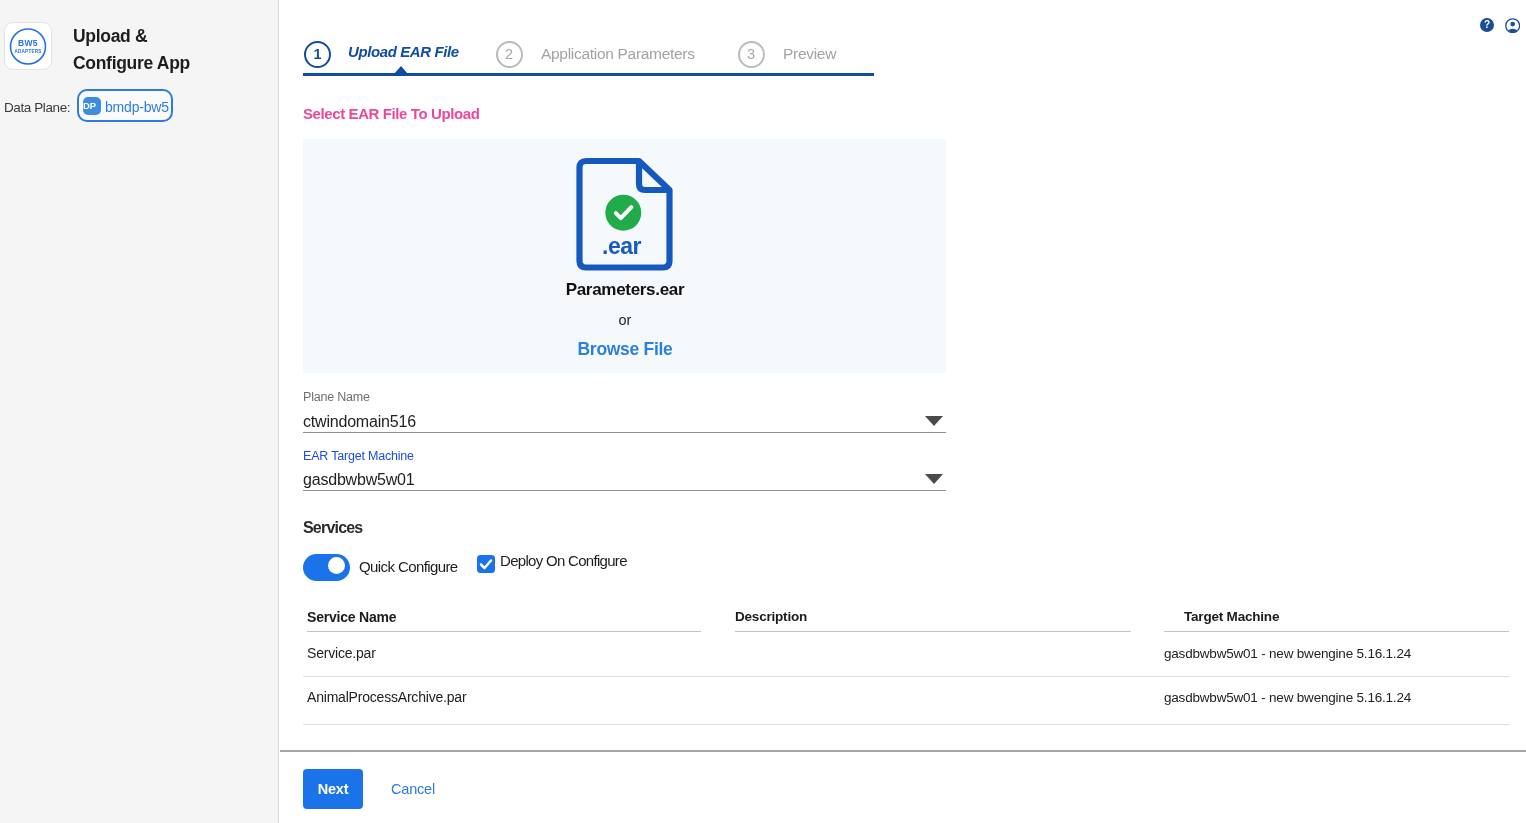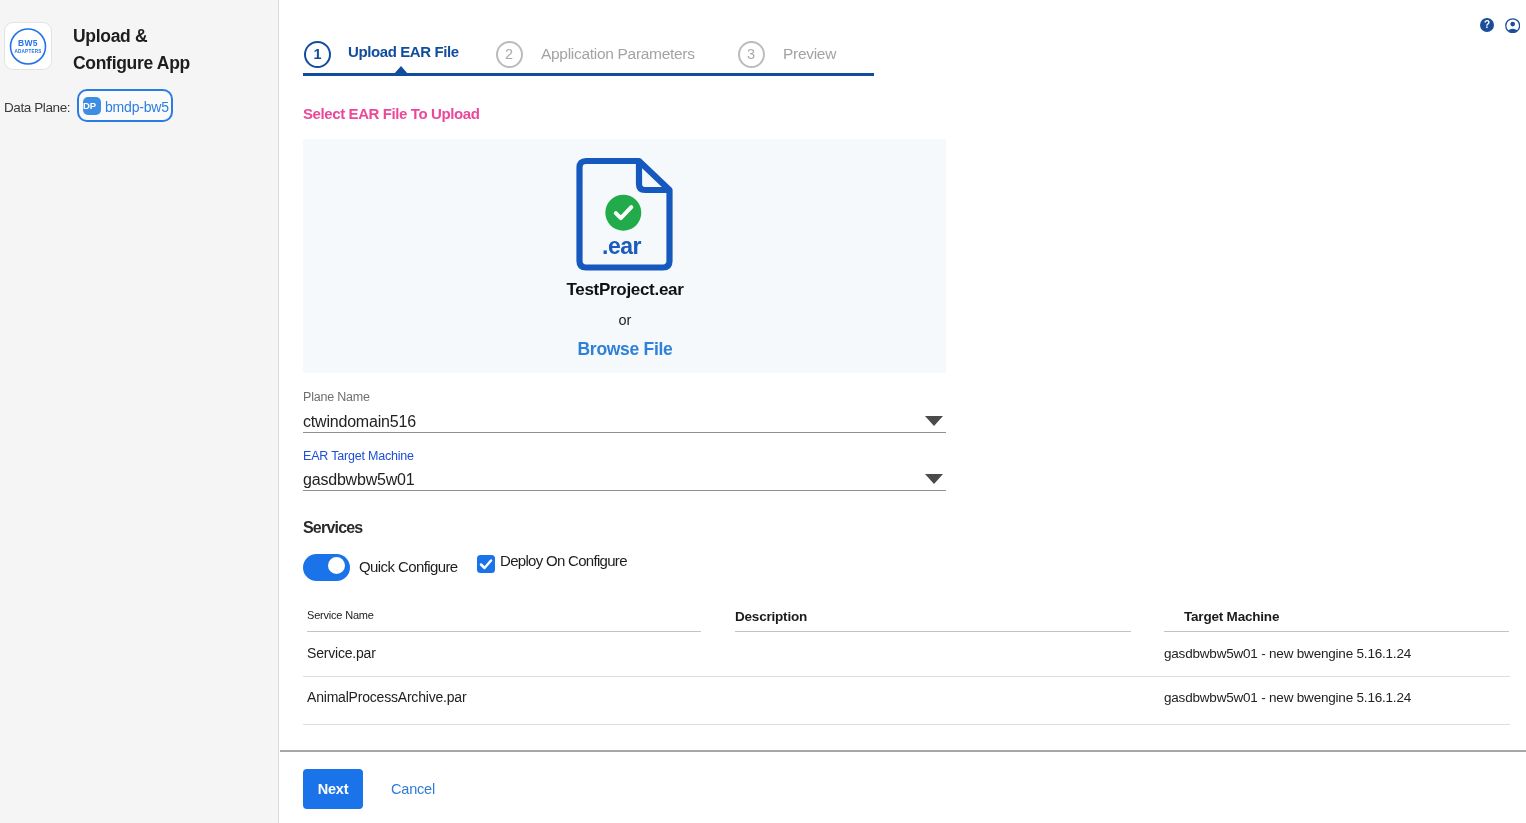--- a/index.html
+++ b/index.html
@@ -27,40 +27,40 @@
 <div class="abs" style="left:105px;top:98.5px;font-size:14px;color:#2e7de2;letter-spacing:-0.2px;">bmdp-bw5</div>
 
 <div class="abs" style="left:1480px;top:18px;width:14px;height:14px;border-radius:50%;background:#1c4d99;color:#fff;font-size:10px;font-weight:bold;text-align:center;line-height:14px;">?</div>
 <svg class="abs" style="left:1505px;top:17.5px;" width="15.4" height="15.4" viewBox="0 0 24 24">
   <circle cx="12" cy="12" r="10.8" fill="none" stroke="#1c4d99" stroke-width="2"></circle>
   <circle cx="12" cy="9.5" r="3.6" fill="#1c4d99"></circle>
   <path d="M4.6 19.2 a9.6 9.6 0 0 0 14.8 0 a13 13 0 0 0 -14.8 0 Z" fill="#1c4d99"></path>
 </svg>
 
 <div class="abs" style="left:304px;top:41px;width:27px;height:27px;border:2px solid #114d9e;border-radius:50%;color:#114d9e;font-size:14.5px;font-weight:bold;text-align:center;line-height:23px;">1</div>
-<div class="abs" style="left:348px;top:43px;font-size:15px;font-weight:bold;color:#114d9e;letter-spacing:-0.4px;">Upload EAR File</div>
+<div class="abs" style="left:348px;top:43px;font-size:15px;font-weight:bold;color:#114d9e;letter-spacing:-0.4px;font-style:italic;">Upload EAR File</div>
 <div class="abs" style="left:495.5px;top:41px;width:27px;height:27px;border:2px solid #bbbbbb;border-radius:50%;color:#a9a9a9;font-size:14.5px;text-align:center;line-height:23px;">2</div>
 <div class="abs" style="left:541px;top:44.5px;font-size:15.5px;color:#a3a3a3;letter-spacing:-0.3px;">Application Parameters</div>
 <div class="abs" style="left:737.5px;top:41px;width:27px;height:27px;border:2px solid #bbbbbb;border-radius:50%;color:#a9a9a9;font-size:14.5px;text-align:center;line-height:23px;">3</div>
 <div class="abs" style="left:783px;top:44.5px;font-size:15.5px;color:#a3a3a3;letter-spacing:-0.3px;">Preview</div>
 <div class="abs" style="left:303px;top:73px;width:571px;height:3px;background:#114d9e;"></div>
 <div class="abs" style="left:394px;top:66px;width:0;height:0;border-left:7px solid transparent;border-right:7px solid transparent;border-bottom:8px solid #114d9e;"></div>
 
 <div class="abs" style="left:303px;top:105px;font-size:15px;font-weight:bold;color:#ec4899;letter-spacing:-0.4px;">Select EAR File To Upload</div>
 <div class="abs" style="left:303px;top:139px;width:643px;height:234px;background:#f5f9fc;"></div>
 
 <svg class="abs" style="left:575px;top:157px;" width="98" height="114" viewBox="0 0 98 114">
   <path d="M64 4 L11 4 Q4.5 4 4.5 10.5 L4.5 104 Q4.5 110.5 11 110.5 L88 110.5 Q94.5 110.5 94.5 104 L94.5 33 Z" fill="none" stroke="#1659be" stroke-width="6.2" stroke-linejoin="round"></path>
   <path d="M64 4 L64 27 Q64 33 70 33 L94.5 33" fill="none" stroke="#1659be" stroke-width="6.2" stroke-linejoin="round"></path>
   <circle cx="48.3" cy="55.7" r="18" fill="#21ab4a"></circle>
   <path d="M40.8 56.2 L45.8 61.2 L56.3 50.2" fill="none" stroke="#fff" stroke-width="4" stroke-linecap="round" stroke-linejoin="round"></path>
   <text x="46.5" y="97" text-anchor="middle" font-size="23" font-weight="bold" fill="#1a5bbc" letter-spacing="-0.5">.ear</text>
 </svg>
 
-<div class="abs" style="left:425px;top:280px;width:400px;text-align:center;font-size:17px;font-weight:bold;color:#111;letter-spacing:-0.3px;">TestProject.ear</div>
+<div class="abs" style="left:425px;top:280px;width:400px;text-align:center;font-size:17px;font-weight:bold;color:#111;letter-spacing:-0.3px;">Parameters.ear</div>
 <div class="abs" style="left:425px;top:312px;width:400px;text-align:center;font-size:14.5px;color:#222;">or</div>
 <div class="abs" style="left:425px;top:338.5px;width:400px;text-align:center;font-size:17.5px;font-weight:bold;color:#2e81d8;letter-spacing:-0.3px;">Browse File</div>
 
 <div class="abs" style="left:303px;top:390px;font-size:12.5px;color:#6f6f6f;letter-spacing:-0.2px;">Plane Name</div>
 <div class="abs" style="left:303px;top:413px;font-size:16px;color:#222;letter-spacing:-0.2px;">ctwindomain516</div>
 <div class="abs" style="left:303px;top:432px;width:643px;height:1px;background:#8f8f8f;"></div>
 <div class="abs" style="left:925px;top:416px;width:0;height:0;border-left:9px solid transparent;border-right:9px solid transparent;border-top:10px solid #4a4a4a;"></div>
 
 <div class="abs" style="left:303px;top:449px;font-size:12.5px;color:#1d4ed8;letter-spacing:-0.2px;">EAR Target Machine</div>
 <div class="abs" style="left:303px;top:470.5px;font-size:16px;color:#222;letter-spacing:-0.2px;">gasdbwbw5w01</div>
@@ -72,21 +72,21 @@
 <div class="abs" style="left:303px;top:554px;width:47px;height:27px;border-radius:13.5px;background:#1a73e8;"></div>
 <div class="abs" style="left:326px;top:555px;width:21px;height:21px;border-radius:50%;background:#fff;border:2px solid #1a73e8;"></div>
 <div class="abs" style="left:359px;top:557.5px;font-size:15px;color:#1e1e1e;letter-spacing:-0.6px;">Quick Configure</div>
 
 <div class="abs" style="left:477px;top:555px;width:18px;height:18px;border-radius:3.5px;background:#1a73e8;"></div>
 <svg class="abs" style="left:477px;top:555px;" width="18" height="18" viewBox="0 0 18 18">
   <path d="M4 9.5 L7.5 13 L14 5.5" fill="none" stroke="#fff" stroke-width="2.5" stroke-linecap="round" stroke-linejoin="round"></path>
 </svg>
 <div class="abs" style="left:500px;top:551.5px;font-size:15px;color:#1e1e1e;letter-spacing:-0.7px;">Deploy On Configure</div>
 
-<div class="abs" style="left:307px;top:609px;font-size:11px;font-weight:normal;color:#1b1b1b;letter-spacing:-0.2px;">Service Name</div>
+<div class="abs" style="left:307px;top:609px;font-size:14px;font-weight:bold;color:#1b1b1b;letter-spacing:-0.2px;">Service Name</div>
 <div class="abs" style="left:735px;top:609px;font-size:13.5px;font-weight:bold;color:#1b1b1b;letter-spacing:-0.2px;">Description</div>
 <div class="abs" style="left:1164px;top:609px;font-size:13.5px;font-weight:bold;color:#1b1b1b;letter-spacing:-0.2px;margin-left:20px;">Target Machine</div>
 <div class="abs" style="left:307px;top:631px;width:394px;height:1px;background:#c3c3c3;"></div>
 <div class="abs" style="left:735px;top:631px;width:396px;height:1px;background:#c3c3c3;"></div>
 <div class="abs" style="left:1164px;top:631px;width:345px;height:1px;background:#c3c3c3;"></div>
 
 <div class="abs" style="left:307px;top:645px;font-size:14px;color:#222;letter-spacing:-0.2px;">Service.par</div>
 <div class="abs" style="left:1164px;top:646px;font-size:13.5px;color:#222;letter-spacing:-0.2px;">gasdbwbw5w01 - new bwengine 5.16.1.24</div>
 <div class="abs" style="left:303px;top:676px;width:1207px;height:1px;background:#dedede;"></div>
 

